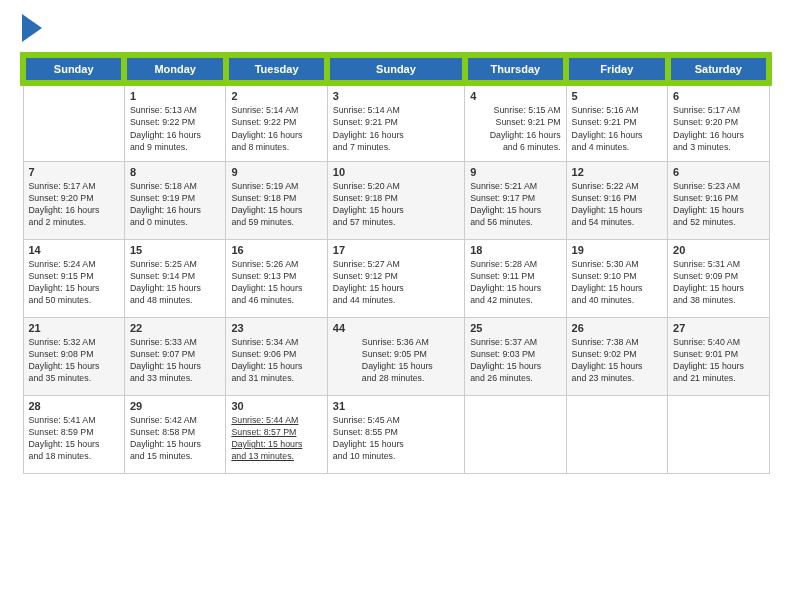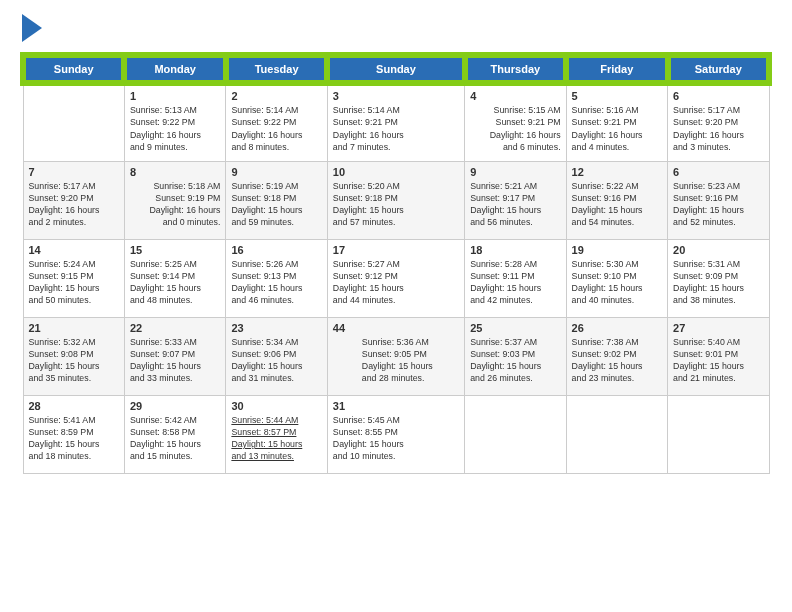--- a/index.html
+++ b/index.html
@@ -188,21 +188,21 @@
         <tr>
           <td>
             <span class="day-num">7</span>
             <div class="day-info" style="white-space: pre-line;">Sunrise: 5:17 AM
 Sunset: 9:20 PM
 Daylight: 16 hours
 and 2 minutes.</div>
           </td>
           <td>
             <span class="day-num">8</span>
-            <div class="day-info" style="white-space: pre-line; text-align: right;">Sunrise: 5:18 AM
+            <div class="day-info" style="white-space: pre-line;">Sunrise: 5:18 AM
 Sunset: 9:19 PM
 Daylight: 16 hours
 and 0 minutes.</div>
           </td>
           <td>
             <span class="day-num">9</span>
             <div class="day-info" style="white-space: pre-line;">Sunrise: 5:19 AM
 Sunset: 9:18 PM
 Daylight: 15 hours
 and 59 minutes.</div>

